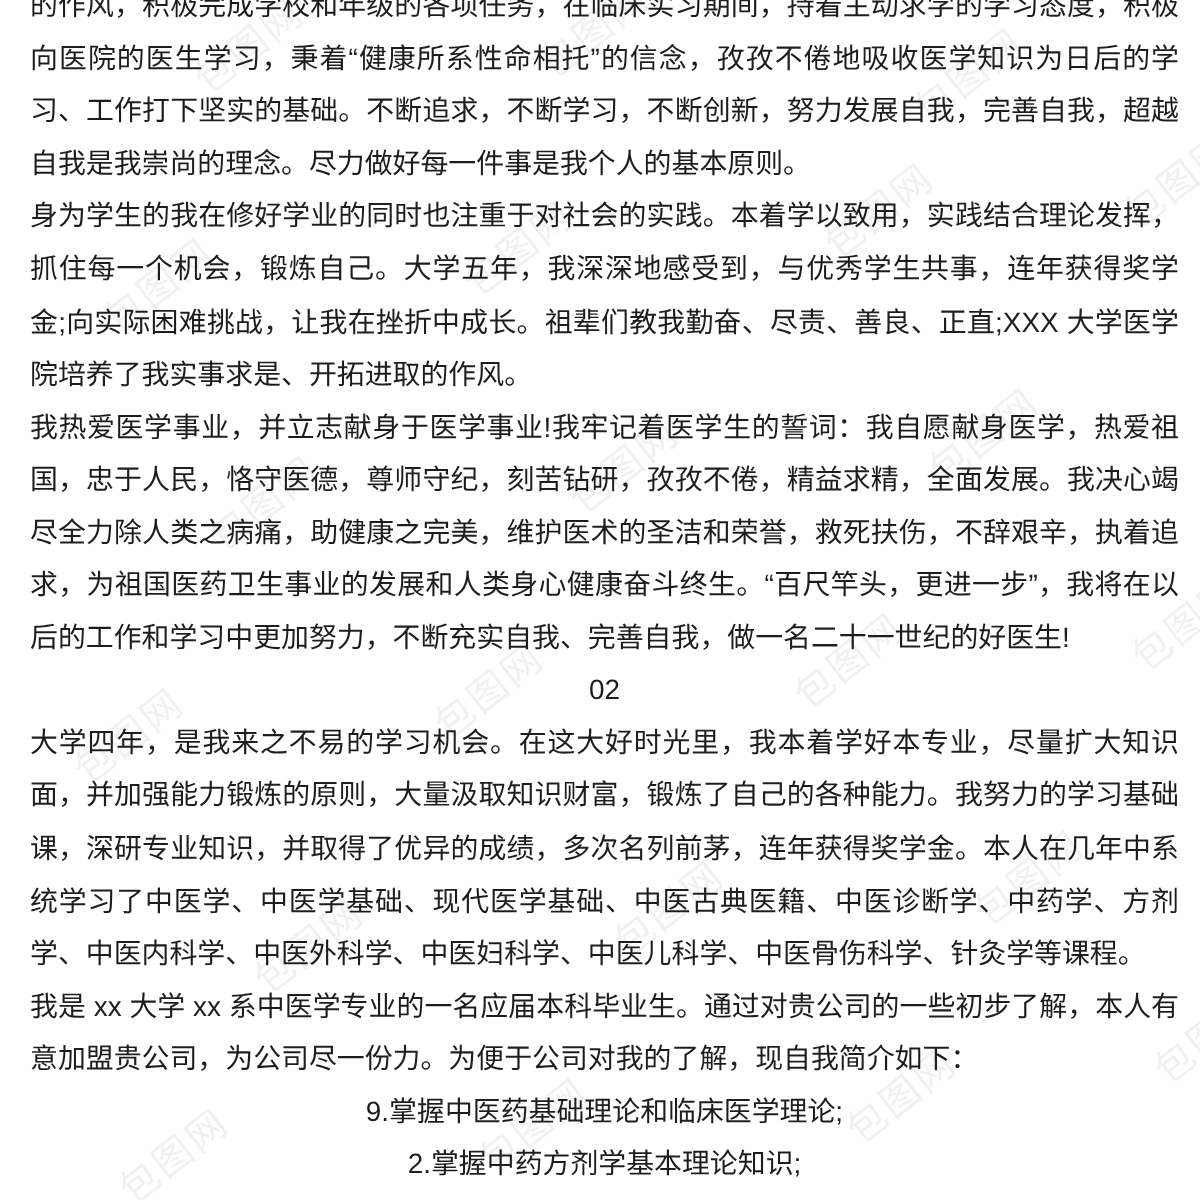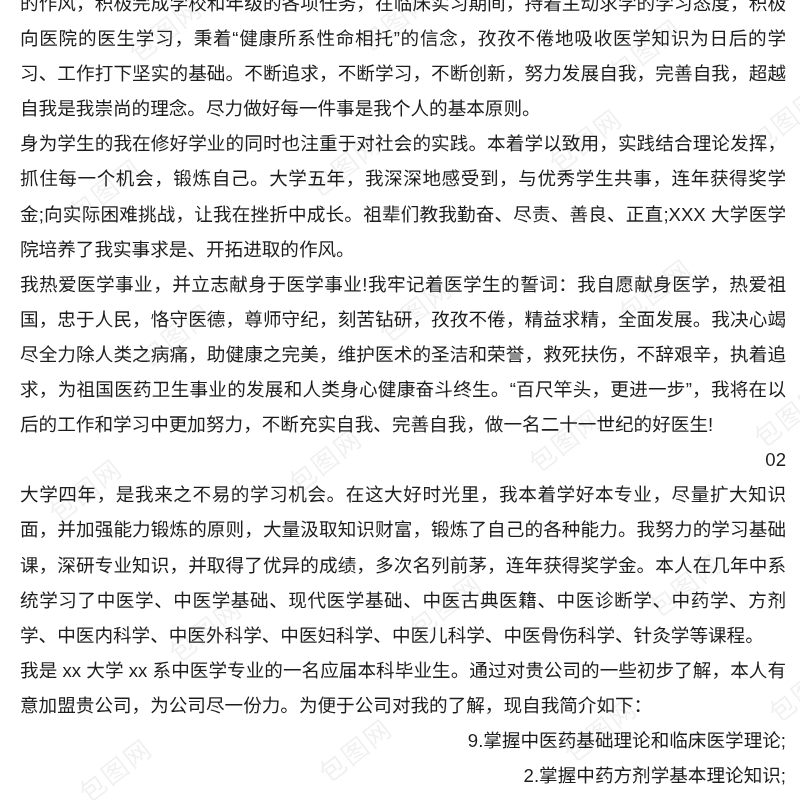--- a/index.html
+++ b/index.html
@@ -63,21 +63,21 @@
     letter-spacing: 0px;
     text-align: justify;
     text-justify: inter-character;
     word-break: break-all;
     white-space: normal;
     color: #1d1d1d;
     font-weight: 400;
   }
   .para.numbered,
   .para.short {
-    text-align: right;
+    text-align: center;
   }
   
   .para.clipped-top {
     text-align: justify;
   }
 </style>
 </head>
 <body>
 
 <div id="page">

